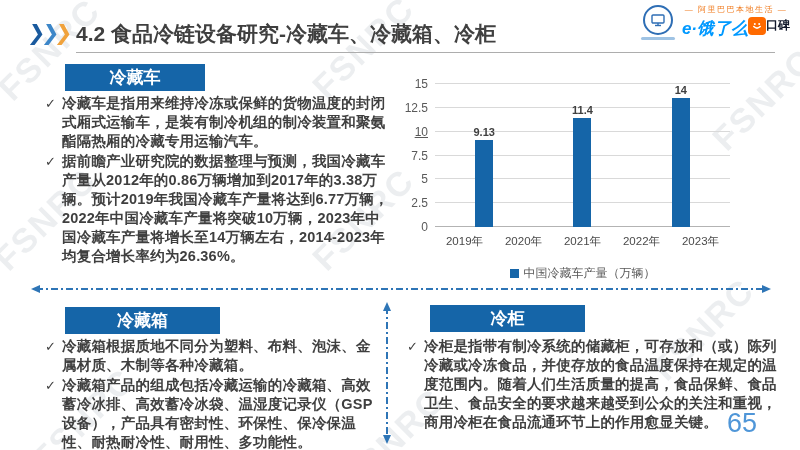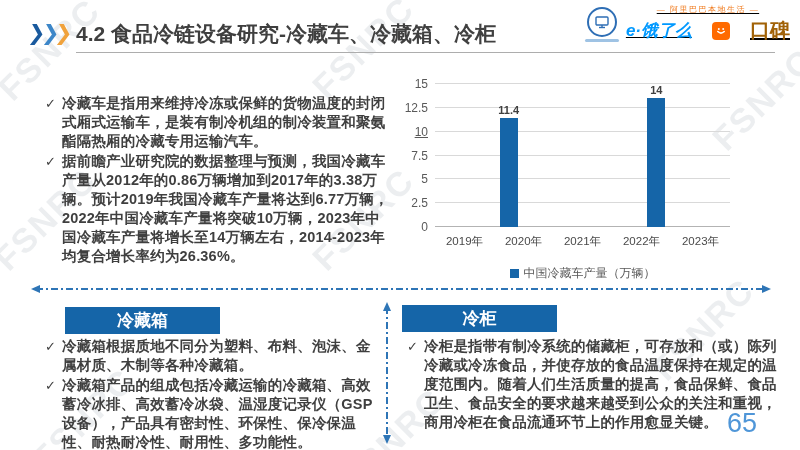--- a/index.html
+++ b/index.html
@@ -17,34 +17,34 @@
   .chev1 { color:#1a5a9e; } .chev2 { color:#3c86c8; } .chev3 { color:#f0a23c; }
   .page-title { position:absolute; left:76px; top:20px; font-size:21px; font-weight:bold; color:#3f3f3f; white-space:nowrap; }
   .page-title .hl { color:#404040; }
   .title-underline { position:absolute; left:76px; top:52px; width:699px; height:1px; background:#adadad; }
 
   .brand { position:absolute; right:10px; top:4px; display:flex; align-items:center; gap:7px; }
   .seal { display:flex; flex-direction:column; align-items:center; }
   .seal-circle { width:30px; height:30px; border:2px solid #2e6eb5; border-radius:50%;
                  display:flex; align-items:center; justify-content:center; }
   .seal-text-bar { width:34px; height:3px; background:#9fc3e4; border-radius:2px; margin-top:2px; }
-  .brand-right { display:flex; flex-direction:column; align-items:center;text-decoration:underline; }
+  .brand-right { display:flex; flex-direction:column; align-items:center; }
   .brand-tagline { color:#f07a1d; font-size:8px; letter-spacing:1.5px; white-space:nowrap; }
-  .brand-row { display:flex; align-items:center; gap:20px; margin-top:2px; }
+  .brand-row { display:flex; gap:0; margin-top:2px; }
   .eleme { color:#0099ff; font-size:17px; font-weight:bold; font-style:italic; white-space:nowrap; }
   .koubei-face { width:18px; height:18px; background:#ff6a00; border-radius:4px; display:flex;
                  align-items:center; justify-content:center; }
-  .koubei { color:#a16207; font-size:20px; font-weight:bold; white-space:nowrap; }
+  .koubei { color:#0f172a; font-size:12px; font-weight:bold; white-space:nowrap; }
 
   
   .sec-box { position:absolute; background:#1565a8; color:#ffffff; font-weight:bold; font-size:17px;
              display:flex; align-items:center; justify-content:center; }
   .sec-box.truck   { left:65px; top:64px;  width:140px; height:27px; }
   .sec-box.coolbox { left:65px; top:307px; width:155px; height:27px; }
-  .sec-box.cabinet { left:402px; top:305px; width:155px; height:27px; }
+  .sec-box.cabinet { left:430px; top:305px; width:155px; height:27px; }
 
   
   .bullets { position:absolute; color:#3f3f3f; font-weight:600; }
   .bullets.truck   { left:45px; top:94px;  width:348px; }
   .bullets.coolbox { left:45px; top:337px; width:336px; }
   .bullets.cabinet { left:407px; top:337px; width:382px; }
   .bullet { display:flex; margin-bottom:1px; }
   .bullet .check { width:17px; flex:0 0 17px; font-size:13px; line-height:19px; }
   .bullet p { font-size:14.5px; line-height:19px; letter-spacing:0.2px; }
 
@@ -124,20 +124,21 @@
             <circle cx="3.8" cy="4" r="1" fill="#ffffff"></circle>
             <circle cx="8.2" cy="4" r="1" fill="#ffffff"></circle>
             <path d="M2.8 6.5 Q6 9.6 9.2 6.5" fill="none" stroke="#ffffff" stroke-width="1.6" stroke-linecap="round"></path>
           </svg>
         </span>
         <span class="koubei">口碑</span>
       </div>
     </div>
   </div>
 
+  <div class="sec-box truck">冷藏车</div>
   <div class="bullets truck">
     <div class="bullet">
       <span class="check">✓</span>
       <p>冷藏车是指用来维持冷冻或保鲜的货物温度的封闭式厢式运输车，是装有制冷机组的制冷装置和聚氨酯隔热厢的冷藏专用运输汽车。</p>
     </div>
     <div class="bullet">
       <span class="check">✓</span>
       <p>据前瞻产业研究院的数据整理与预测，我国冷藏车产量从2012年的0.86万辆增加到2017年的3.38万辆。预计2019年我国冷藏车产量将达到6.77万辆，2022年中国冷藏车产量将突破10万辆，2023年中国冷藏车产量将增长至14万辆左右，2014-2023年均复合增长率约为26.36%。</p>
     </div>
   </div>
@@ -156,20 +157,24 @@
       <div class="plot">
         <div class="gridline baseline" style="bottom: 0%;"></div>
           <div class="gridline" style="bottom: 16.6667%;"></div>
           <div class="gridline" style="bottom: 33.3333%;"></div>
           <div class="gridline" style="bottom: 50%;"></div>
           <div class="gridline" style="bottom: 66.6667%;"></div>
           <div class="gridline" style="bottom: 83.3333%;"></div>
           <div class="gridline" style="bottom: 100%;"></div>
           <div class="bars-layer">
             <div class="bar-slot">
+              <div class="bar-value">9.13</div>
+              <div class="bar" style="height: 60.8667%; background: rgb(21, 101, 168);"></div>
+            </div>
+            <div class="bar-slot">
               <div class="bar-value">11.4</div>
               <div class="bar" style="height: 76%; background: rgb(21, 101, 168);"></div>
             </div>
             <div class="bar-slot">
               <div class="bar-value">14</div>
               <div class="bar" style="height: 93.3333%; background: rgb(21, 101, 168);"></div>
             </div>
           </div>
       </div>
     </div>

